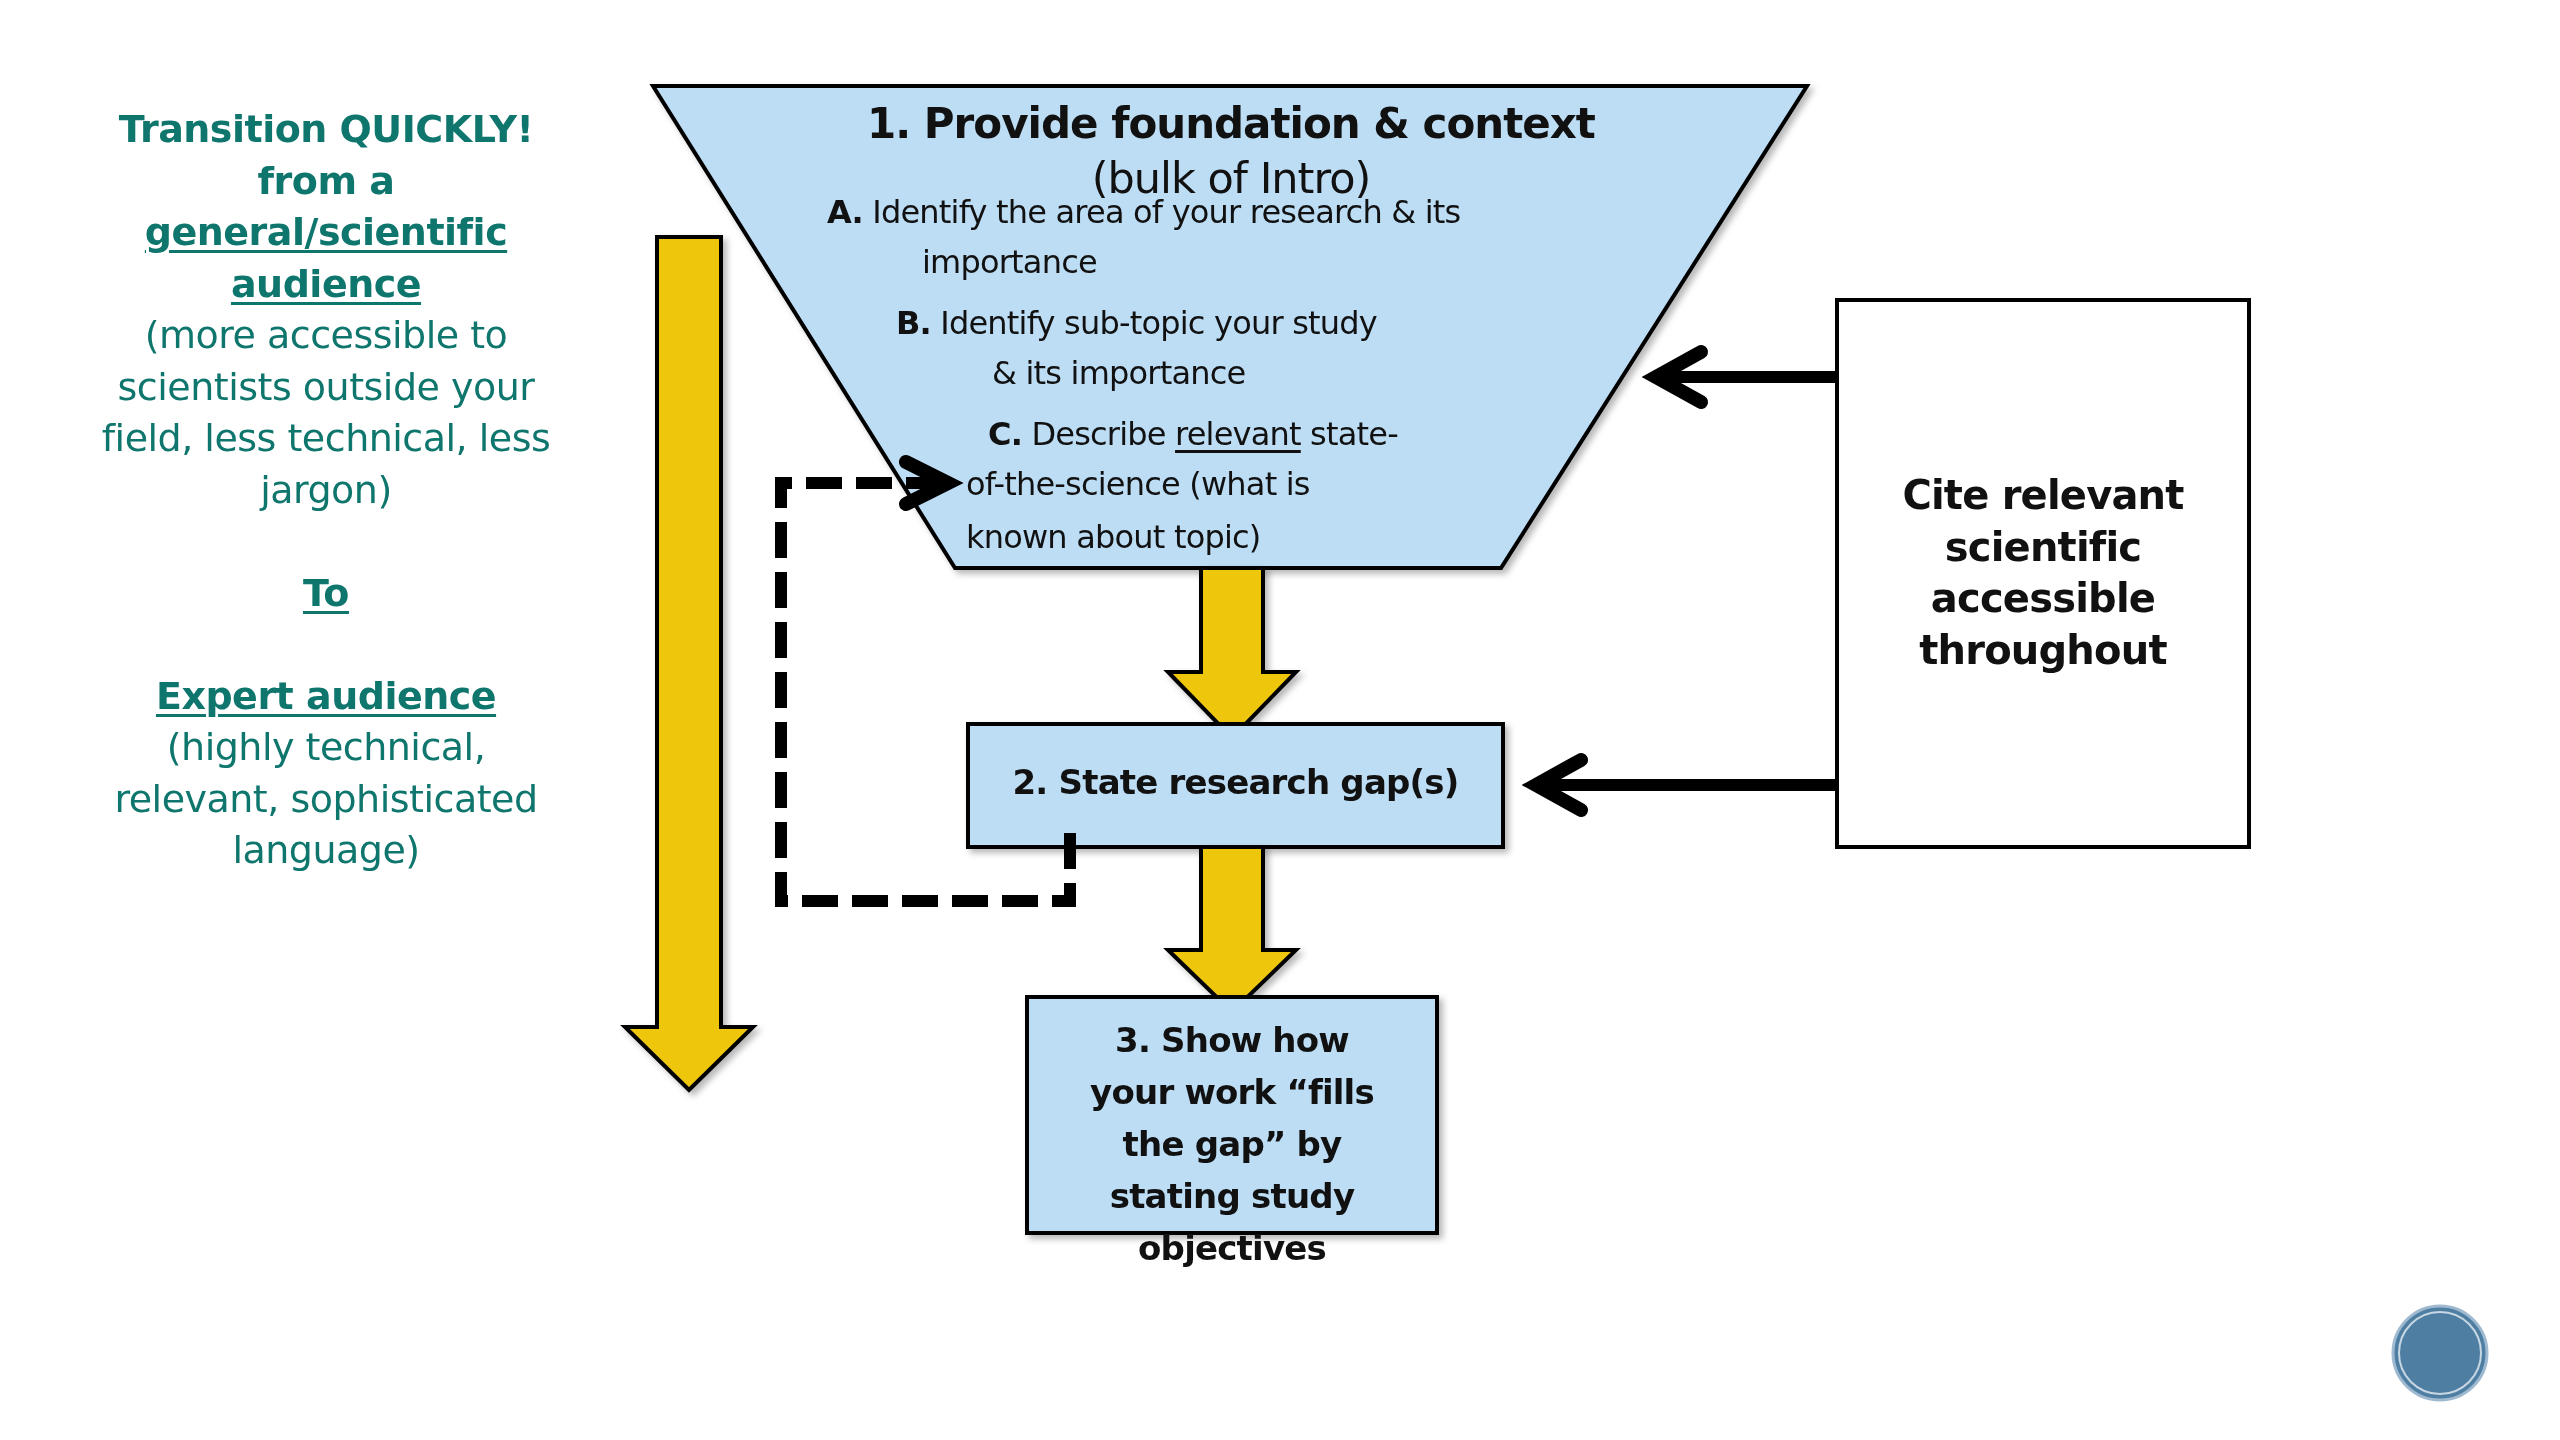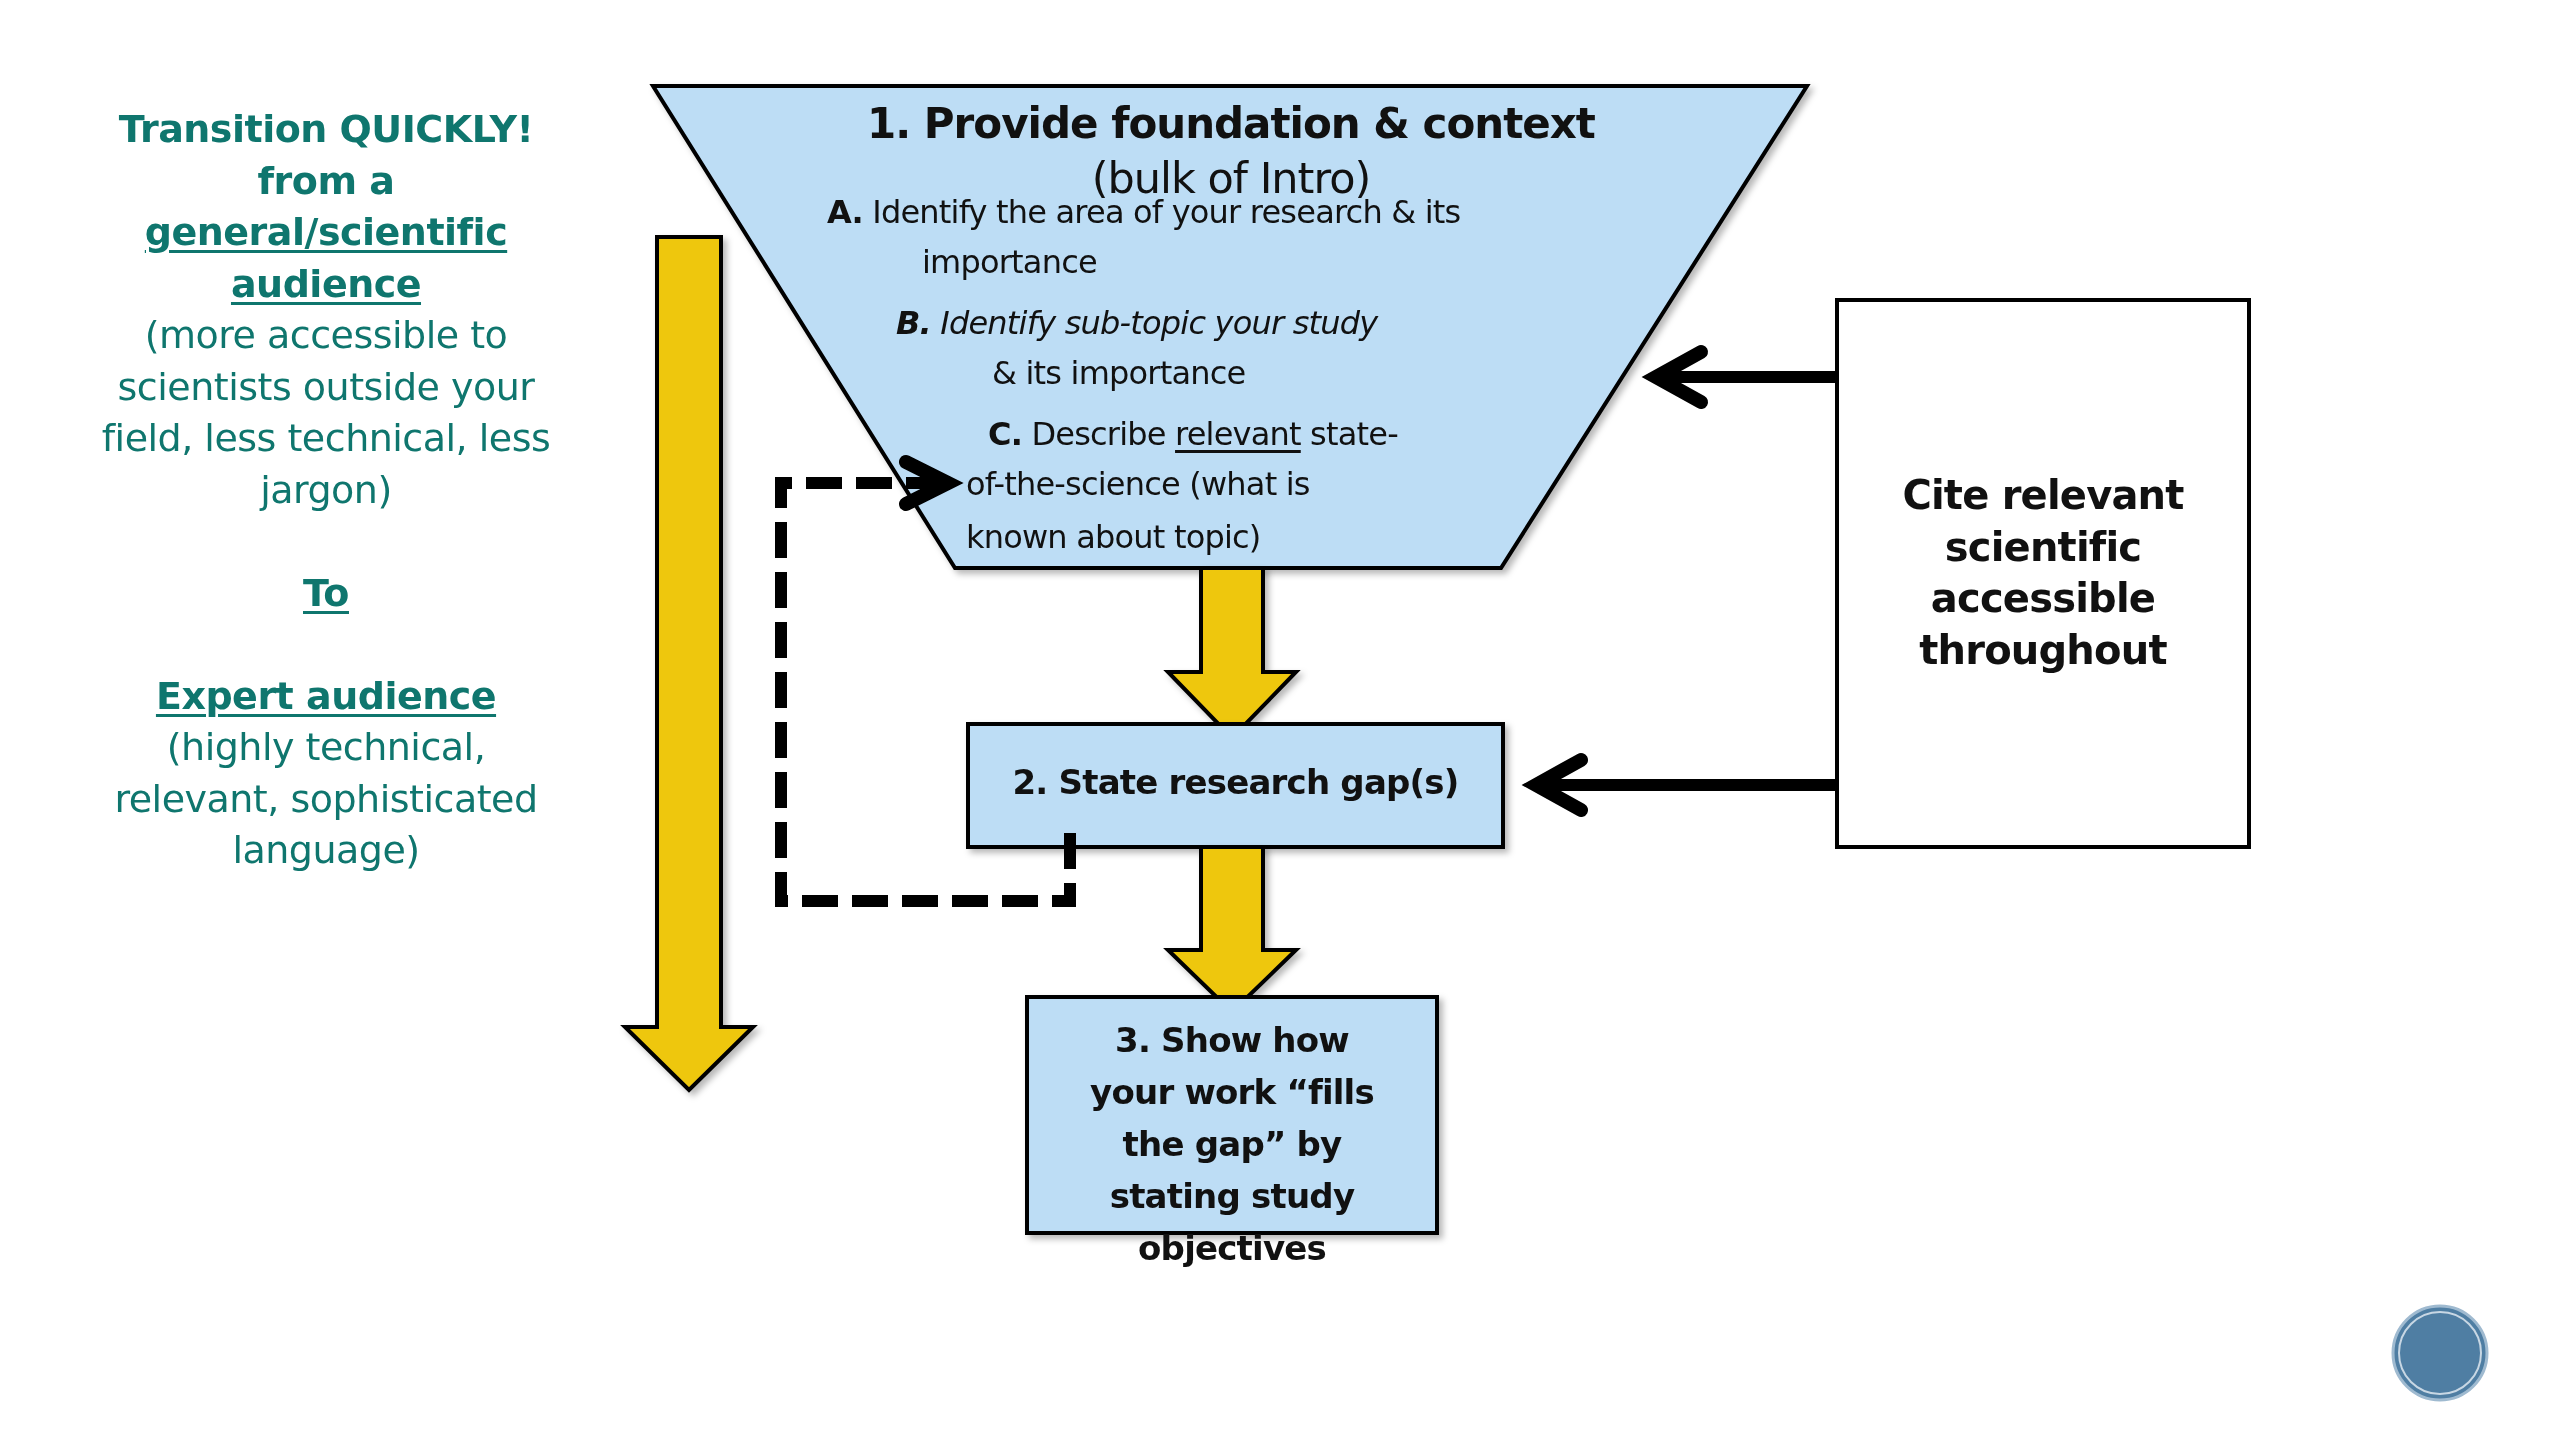--- a/index.html
+++ b/index.html
@@ -86,21 +86,21 @@
 
 <div class="txt funnel-title" style="left:0; width:2462px; top:103px; text-align:center;">1. Provide foundation &amp; context</div>
 <div class="txt funnel-sub" style="left:0; width:2462px; top:157px; text-align:center;">(bulk of Intro)</div>
 
 <div class="txt fl" style="left:827px; top:196px;">
   <b>A.</b>
   <span>Identify the area of your research &amp; its</span>
 </div>
 <div class="txt fl" style="left:922px; top:246px;">importance</div>
 
-<div class="txt fl" style="left:896px; top:307px;font-style:italic;">
+<div class="txt fl" style="left:896px; top:307px;">
   <b>B.</b>
   <span>Identify sub-topic your study</span>
 </div>
 <div class="txt fl" style="left:992px; top:357px;">&amp; its importance</div>
 
 <div class="txt fl" style="left:968px; top:418px;margin-left:20px;">
   <b>C.</b>
   <span style="white-space:pre">Describe </span><span class="u">relevant</span><span style="white-space:pre"> state-</span>
 </div>
 <div class="txt fl" style="left:966px; top:468px;">of-the-science (what is</div>

